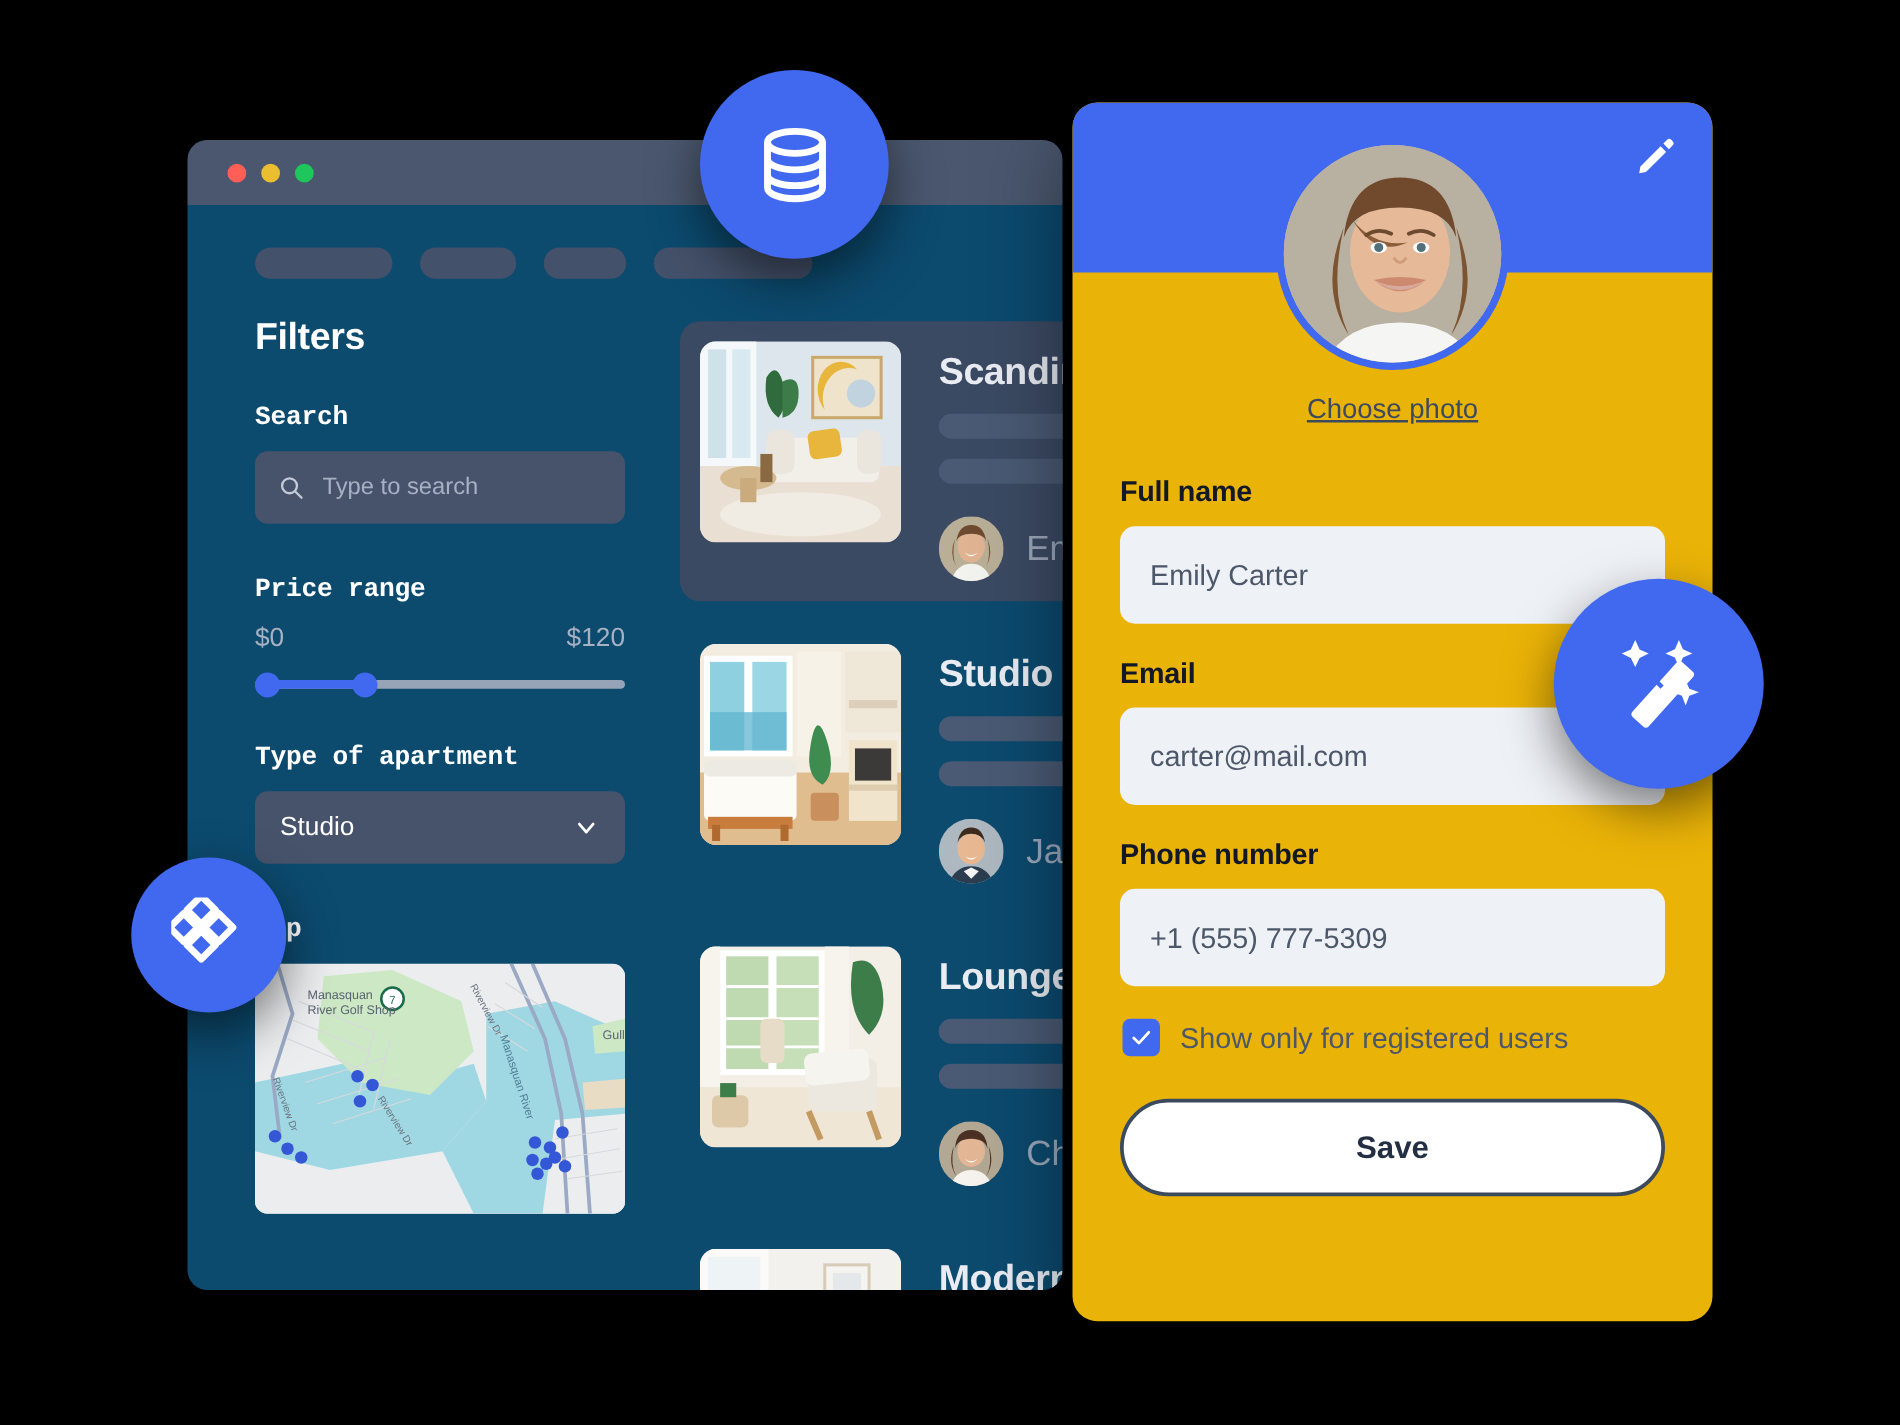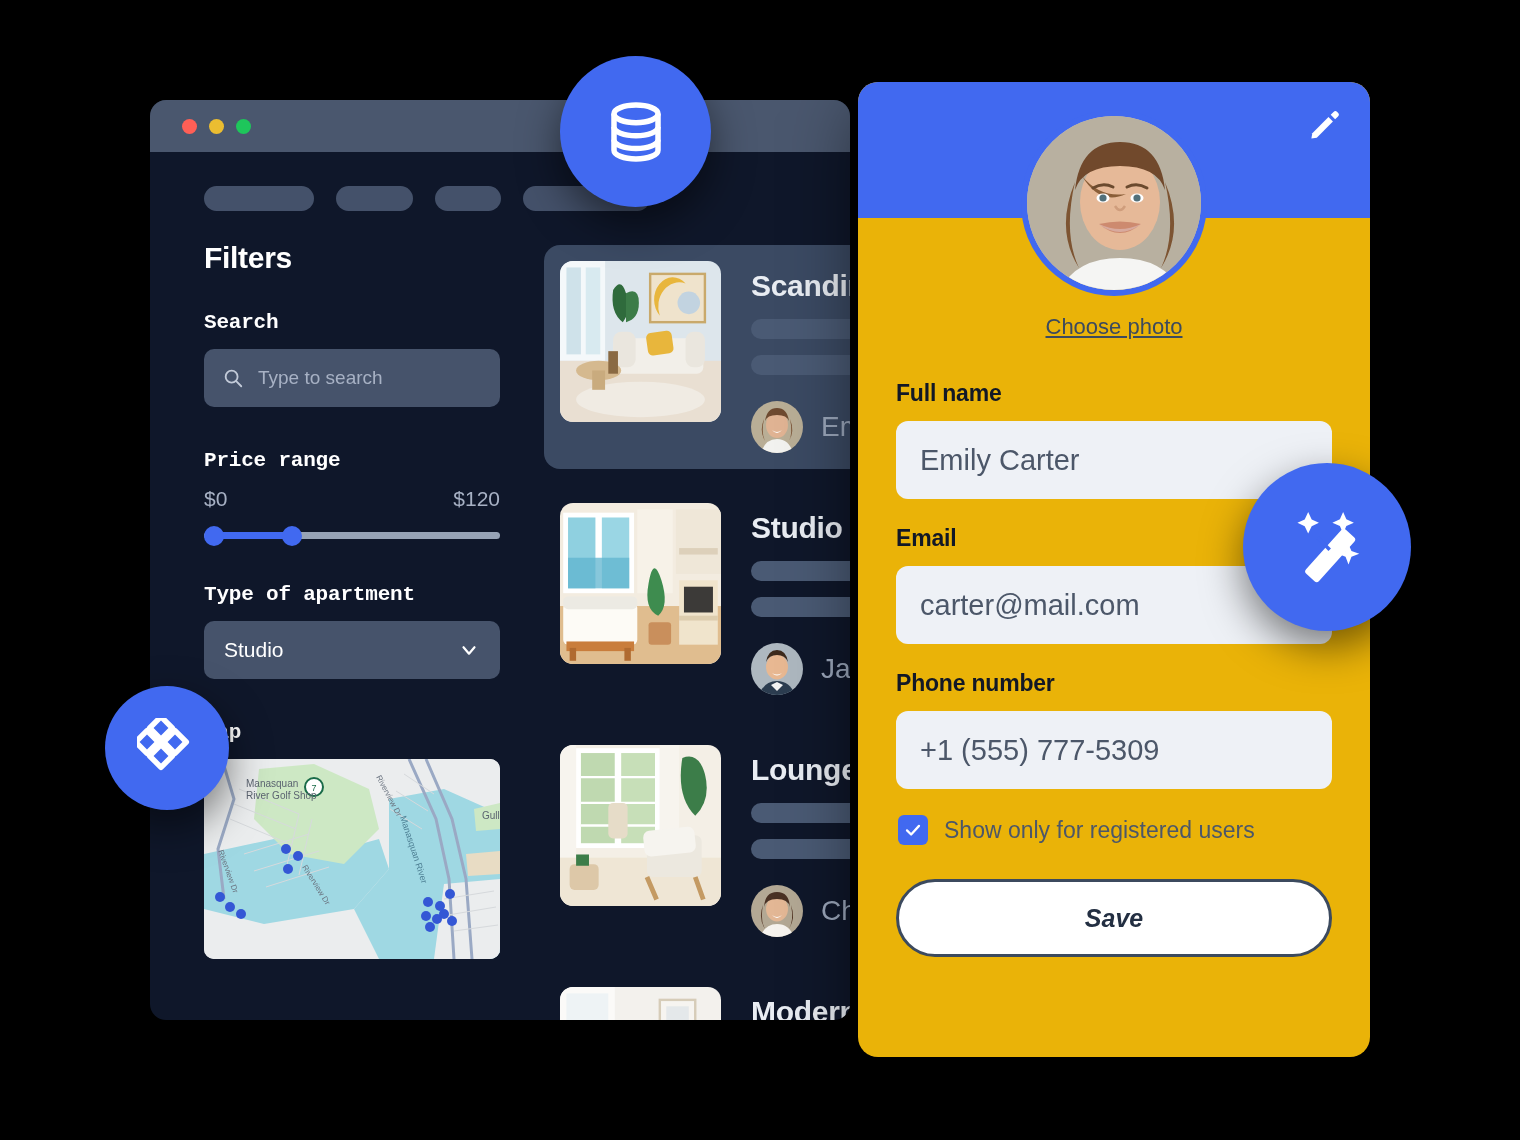--- a/index.html
+++ b/index.html
@@ -11,23 +11,23 @@
     font-family: "Liberation Sans", sans-serif;
     overflow: hidden;
     position: relative;
   }
 
   .stage { position: absolute; inset: 0; }
 
   
   .app-window {
     position: absolute;
-    left: 150px; top: 100px;
+    left: 150px; top: 112px;
     width: 700px; height: 920px;
-    background: #0f172a;
+    background: #0c4a6e;
     border-radius: 16px 16px 16px 16px;
     box-shadow: 0 24px 70px rgba(0,0,0,0.55);
     overflow: hidden;
   }
   .titlebar {
     height: 52px;
     background: #4a576e;
     display: flex; align-items: center;
     padding-left: 32px; gap: 12px;
   }
@@ -160,36 +160,36 @@
     font-size: 22px; color: #3c4a5e;
     text-decoration: underline; margin-bottom: 40px; cursor: pointer;
   }
   .form-label {
     font-size: 23px; font-weight: bold; color: #121826;
     margin-bottom: 14px; letter-spacing: -0.2px;
   }
   .form-input {
     height: 78px; background: #eef1f6; border-radius: 12px;
     display: flex; align-items: center; padding: 16px 24px;
-    font-size: 29px; color: #4c5769; margin-bottom: 26px;
+    font-size: 23px; color: #4c5769; margin-bottom: 26px;
   }
   .check-row {
     display: flex; align-items: center; gap: 16px; margin: 10px 0 34px 2px;
   }
   .checkbox {
     width: 30px; height: 30px; border-radius: 6px;
     background: #4169f0; flex: none;
     display: flex; align-items: center; justify-content: center;
   }
   .check-label { font-size: 23px; color: #4c5769; }
   .save-btn {
     height: 78px; border: 3px solid #3c4a5e; border-radius: 40px;
     background: #ffffff;
     display: flex; align-items: center; justify-content: center;
-    font-size: 25px; font-weight: bold; color: #232f42; cursor: pointer; font-style: italic;
+    font-size: 25px; font-weight: bold; color: #232f42; cursor: pointer;
   }
 
   
   .badge {
     position: absolute; border-radius: 50%; background: #4169f0;
     display: flex; align-items: center; justify-content: center;
     box-shadow: 0 16px 40px rgba(0,0,0,0.5);
   }
   .badge-db { left: 560px; top: 56px; width: 151px; height: 151px; }
   .badge-grid { left: 105px; top: 686px; width: 124px; height: 124px; }

